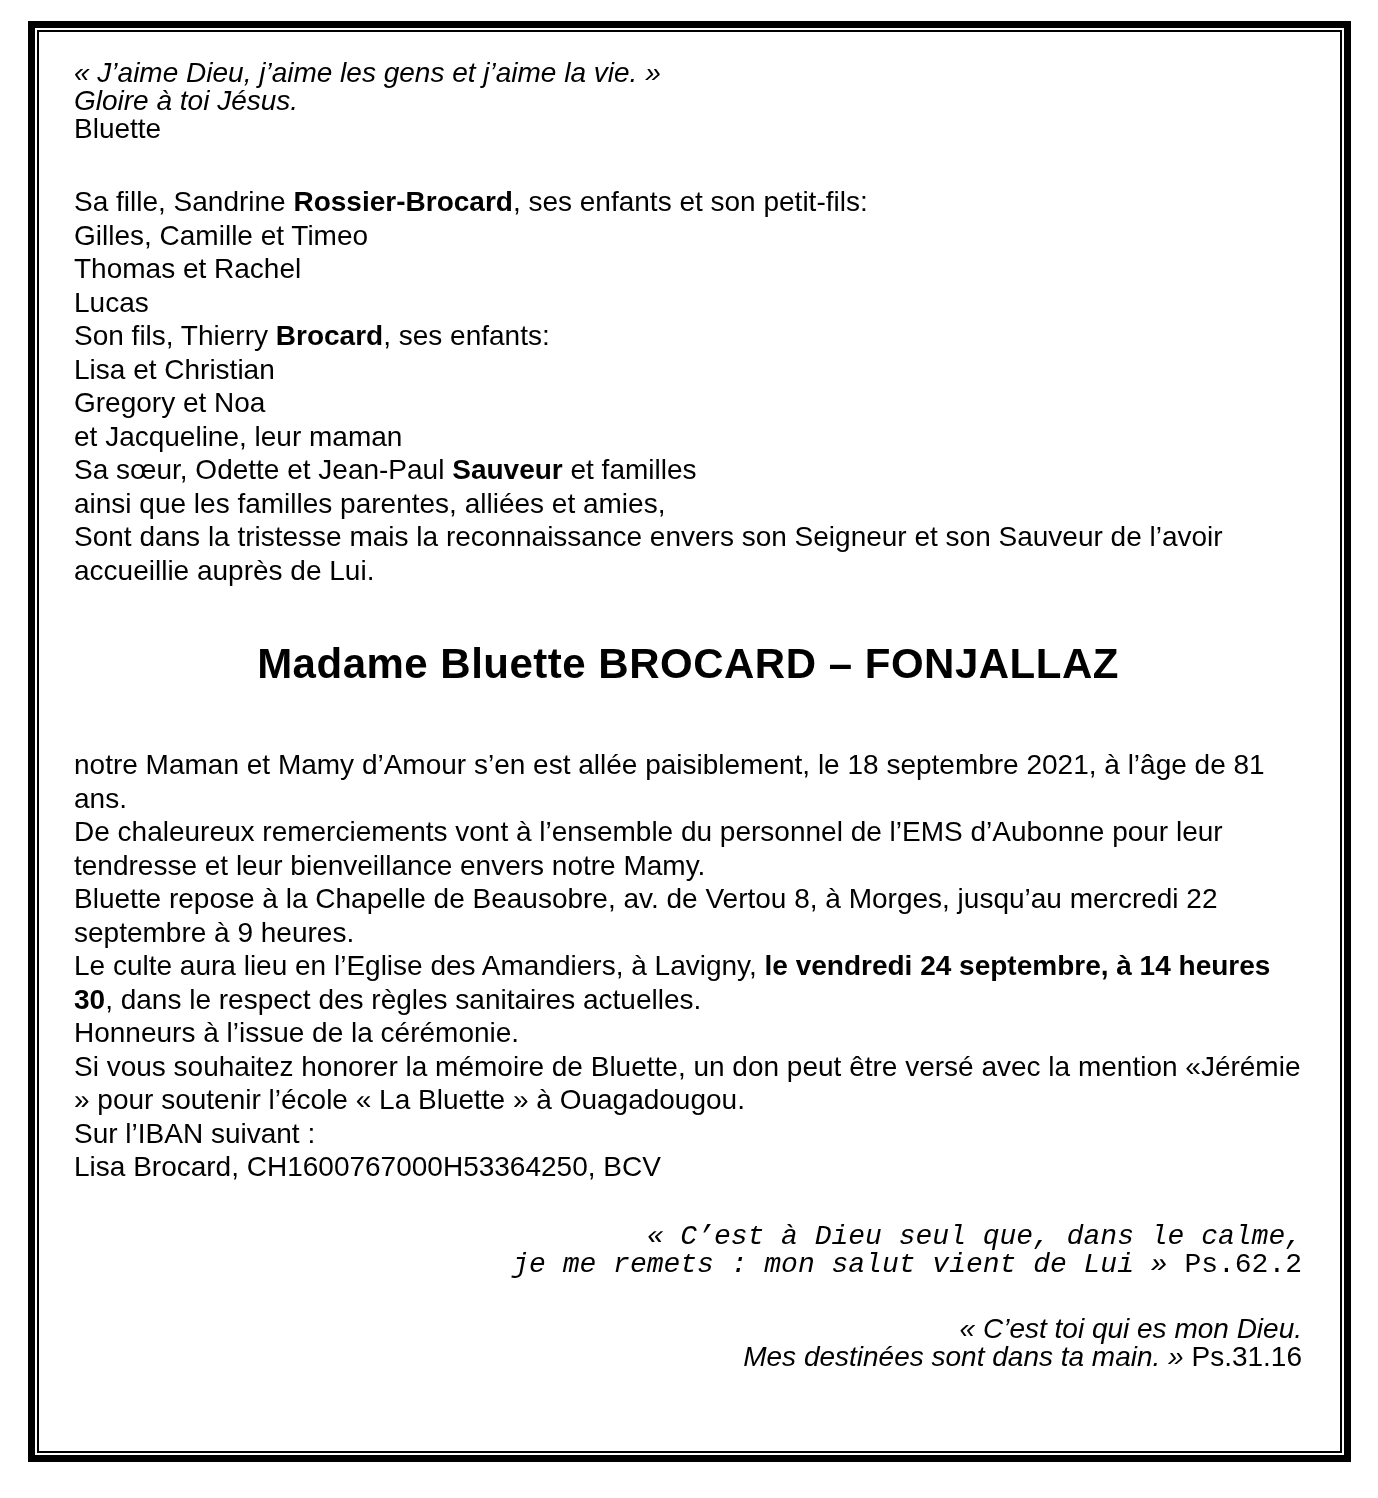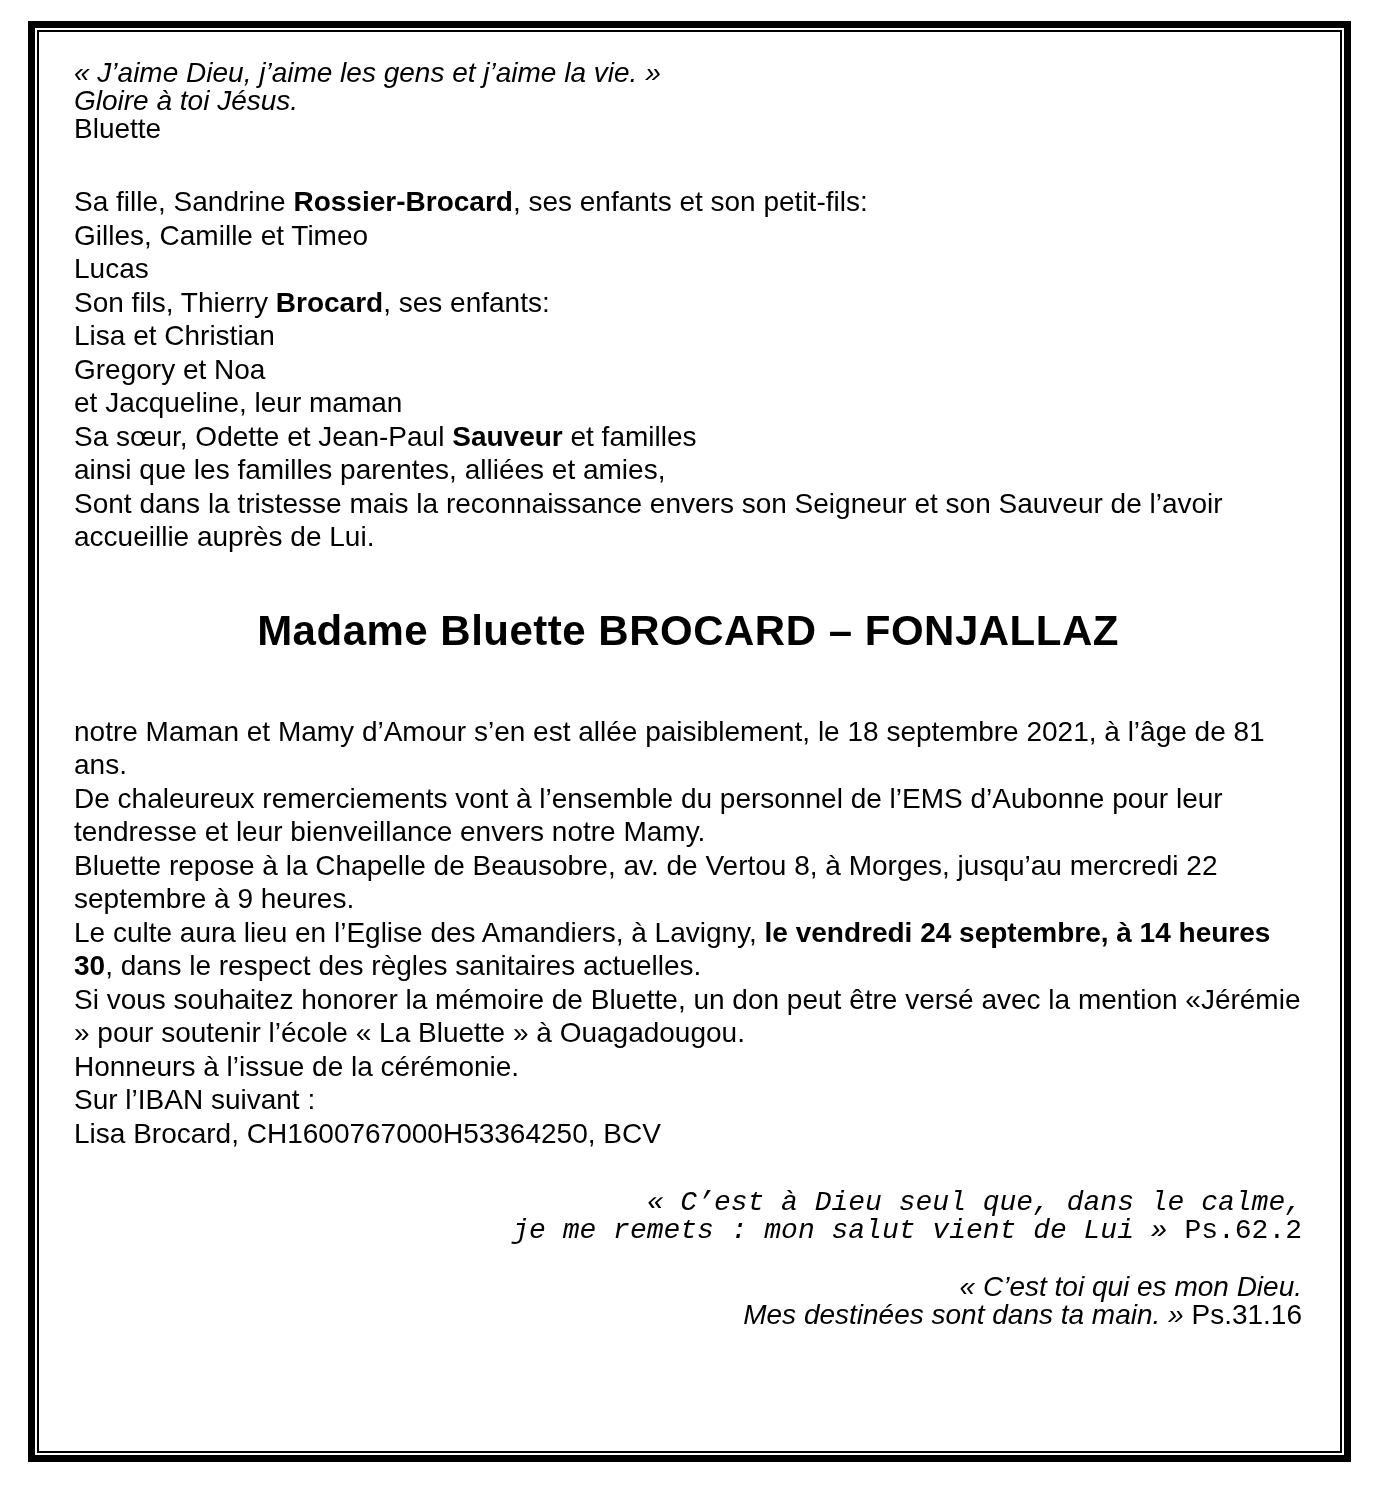--- a/index.html
+++ b/index.html
@@ -51,59 +51,60 @@
     margin: 53px 0 0 0;
     font-size: 42px;
     line-height: 48px;
     font-weight: bold;
     text-align: center;
     letter-spacing: 0.5px;
   }
   .notice { margin-top: 60px; }
   .closing { text-align: right; }
   .closing-1 { margin-top: 39px; font-family: Liberation Mono, monospace; }
-  .closing-2 { margin-top: 28px; }
+  .closing-2 { margin-top: 36px; }
   .closing .line { text-align: right; }
   span.bold { font-weight: bold; }
   span.italic { font-style: italic; }
 </style>
 </head>
 <body>
 
 <div class="frame-outer">
   <div class="frame-inner">
 
     <div class="epigraph">
       <p class="line"><span class="italic">« J’aime Dieu, j’aime les gens et j’aime la vie. »</span></p>
       <p class="line"><span class="italic">Gloire à toi Jésus.</span></p>
       <p class="line"><span>Bluette</span></p>
     </div>
 
     <div class="family">
       <p class="line"><span>Sa fille, Sandrine </span><span class="bold">Rossier-Brocard</span><span>, ses enfants et son petit-fils:</span></p>
       <p class="line">Gilles, Camille et Timeo</p>
+      <p class="line">Thomas et Rachel</p>
       <p class="line">Lucas</p>
       <p class="line"><span>Son fils, Thierry </span><span class="bold">Brocard</span><span>, ses enfants:</span></p>
       <p class="line">Lisa et Christian</p>
       <p class="line">Gregory et Noa</p>
       <p class="line">et Jacqueline, leur maman</p>
       <p class="line"><span>Sa sœur, Odette et Jean-Paul </span><span class="bold">Sauveur</span><span> et familles</span></p>
       <p class="line">ainsi que les familles parentes, alliées et amies,</p>
       <p class="line">Sont dans la tristesse mais la reconnaissance envers son Seigneur et son Sauveur de l’avoir accueillie auprès de Lui.</p>
     </div>
 
     <h1 class="title">Madame Bluette BROCARD – FONJALLAZ</h1>
 
     <div class="notice">
       <p class="line">notre Maman et Mamy d’Amour s’en est allée paisiblement, le 18 septembre 2021, à l’âge de 81 ans.</p>
       <p class="line">De chaleureux remerciements vont à l’ensemble du personnel de l’EMS d’Aubonne pour leur tendresse et leur bienveillance envers notre Mamy.</p>
       <p class="line">Bluette repose à la Chapelle de Beausobre, av. de Vertou 8, à Morges, jusqu’au mercredi 22 septembre à 9 heures.</p>
       <p class="line"><span>Le culte aura lieu en l’Eglise des Amandiers, à Lavigny, </span><span class="bold">le vendredi 24 septembre, à 14 heures 30</span><span>, dans le respect des règles sanitaires actuelles.</span></p>
+      <p class="line">Honneurs à l’issue de la cérémonie.</p>
       <p class="line">Si vous souhaitez honorer la mémoire de Bluette, un don peut être versé avec la mention «Jérémie » pour soutenir l’école « La Bluette » à Ouagadougou.</p>
-      <p class="line">Honneurs à l’issue de la cérémonie.</p>
       <p class="line">Sur l’IBAN suivant :</p>
       <p class="line">Lisa Brocard, CH1600767000H53364250, BCV</p>
     </div>
 
     <div class="closing closing-1">
       <p class="line"><span class="italic">« C’est à Dieu seul que, dans le calme,</span></p>
       <p class="line"><span class="italic">je me remets : mon salut vient de Lui » </span><span>Ps.62.2</span></p>
     </div>
 
     <div class="closing closing-2">

